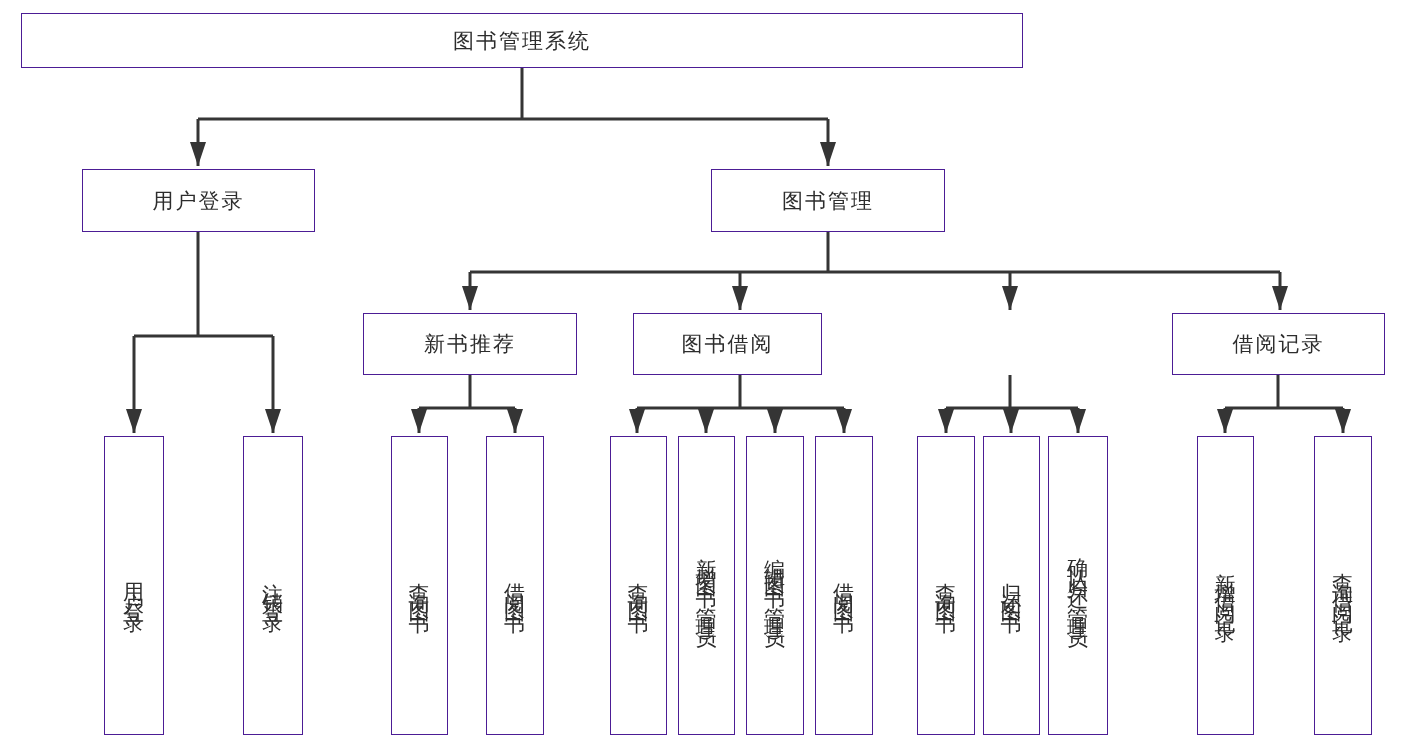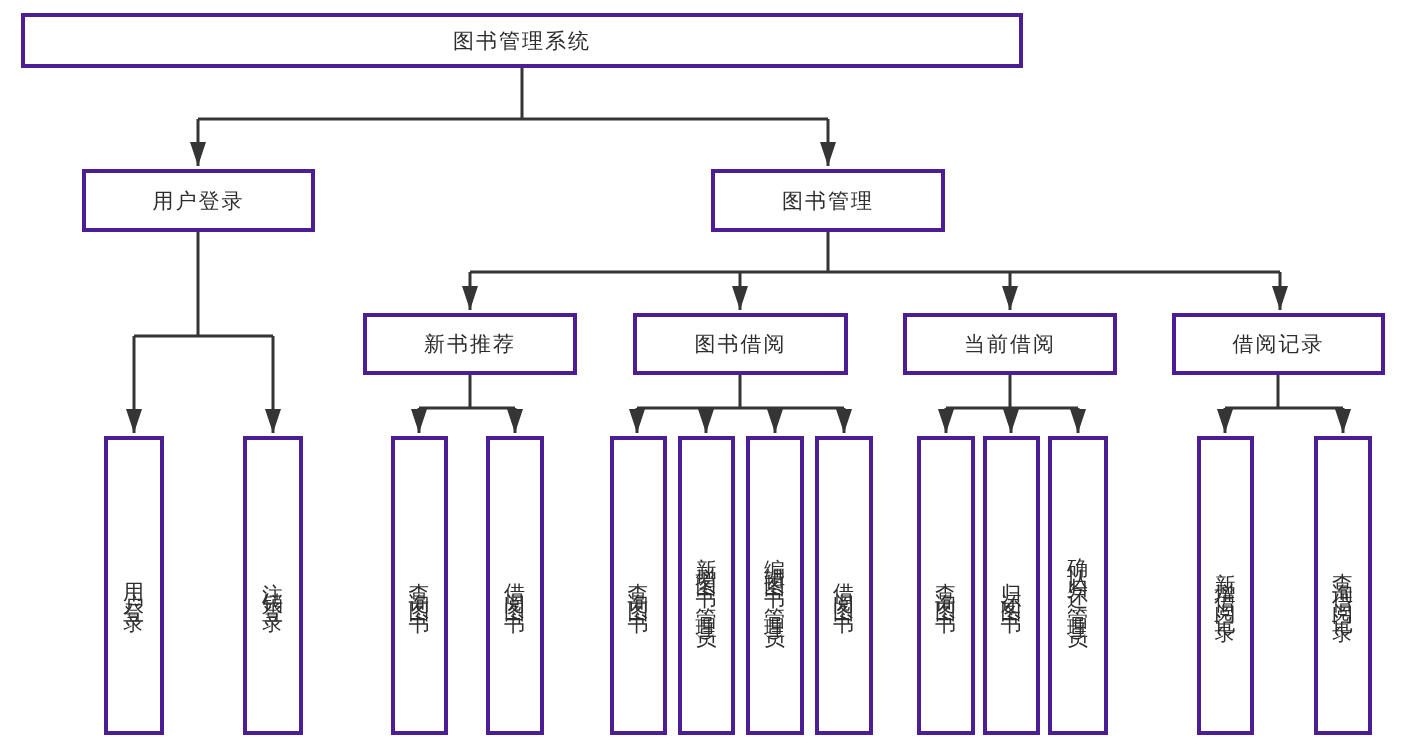--- a/index.html
+++ b/index.html
@@ -7,21 +7,21 @@
     position:relative;
     width:1405px; height:747px;
     background:#ffffff;
     font-family:"Liberation Sans", sans-serif;
     overflow:hidden;
   }
   .connectors { position:absolute; left:0; top:0; z-index:0; }
   .node {
     position:absolute;
     box-sizing:border-box;
-    border:4px solid #4c1d95;
+    border:1px solid #4c1d95;
     background:#ffffff;
     display:flex;
     align-items:center;
     justify-content:center;
     color:#2d2d2d;
     z-index:1;
   }
   .node.h span { font-size:21px; letter-spacing:2px; white-space:nowrap; }
   .node.v span {
     writing-mode:vertical-rl;
@@ -88,25 +88,22 @@
   <div class="node h" style="left:82px;top:169px;width:233px;height:63px">
     <span>用户登录</span>
   </div>
   <div class="node h" style="left:363px;top:313px;width:214px;height:62px">
     <span>新书推荐</span>
   </div>
 
   <div class="node h" style="left:711px;top:169px;width:234px;height:63px">
     <span>图书管理</span>
   </div>
-  <div class="node h" style="left:633px;top:313px;width:215px;height:62px">
+  <div class="node h" style="left:633px;top:313px;width:189px;height:62px">
     <span>图书借阅</span>
-  </div>
-  <div class="node h" style="left:903px;top:313px;width:214px;height:62px">
-    <span>当前借阅</span>
   </div>
   <div class="node h" style="left:1172px;top:313px;width:213px;height:62px">
     <span>借阅记录</span>
   </div>
 
   <div class="node v" style="left:104px;top:436px;width:60px;height:299px">
     <span>用户登录</span>
   </div>
   <div class="node v" style="left:243px;top:436px;width:60px;height:299px">
     <span>注销登录</span>

